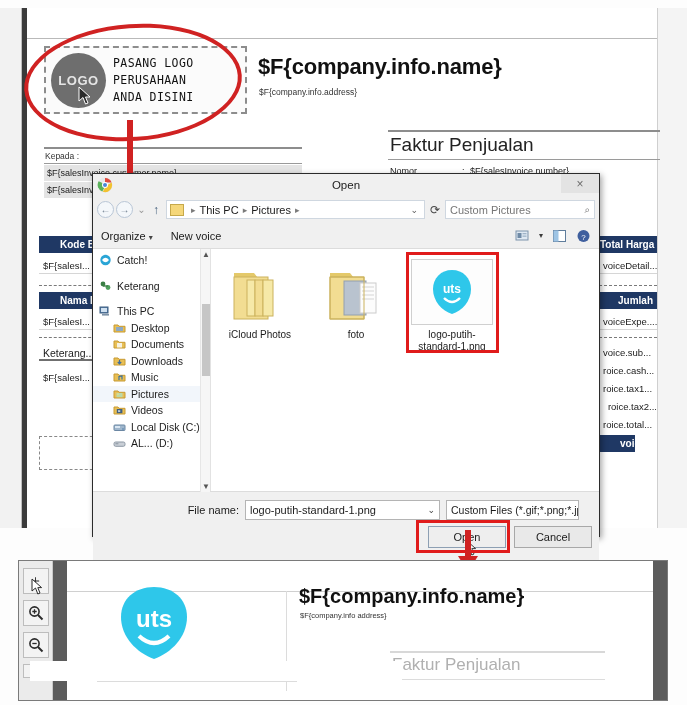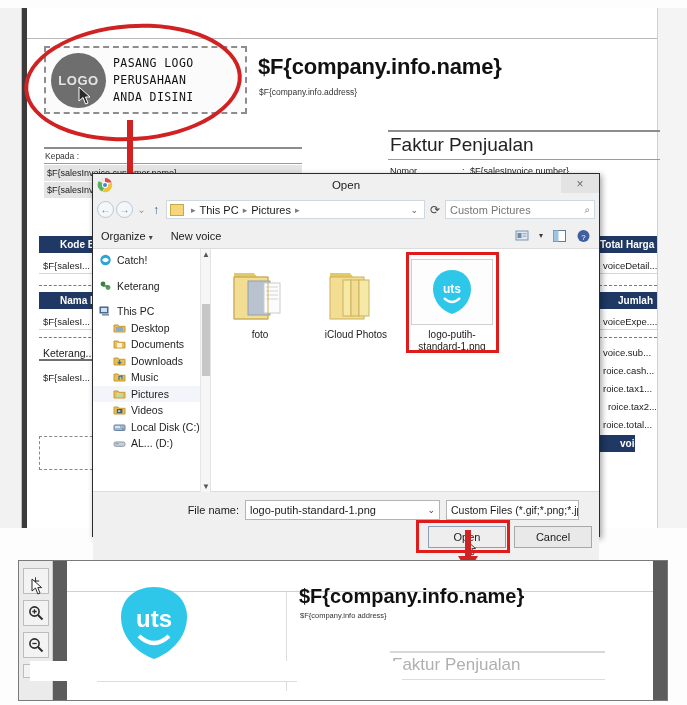--- a/index.html
+++ b/index.html
@@ -549,40 +549,40 @@
           <div class="dn">▼</div>
         </div>
       </div>
 
       <div class="file-pane">
         <div class="file-item">
           <div class="thumb">
             <svg width="64" height="58" viewBox="0 0 64 58">
               <path d="M6 6 L26 6 L30 11 L6 11 Z" fill="#e4c96a"></path>
               <rect x="6" y="10" width="34" height="42" fill="#f2dd92" stroke="#cbb25c"></rect>
+              <rect x="19" y="13" width="8" height="36" fill="#f6e9a8" stroke="#cbb25c"></rect>
+              <rect x="27" y="13" width="8" height="36" fill="#f2dd92" stroke="#cbb25c"></rect>
+              <rect x="35" y="13" width="10" height="36" fill="#f6e9a8" stroke="#cbb25c"></rect>
+            </svg>
+          </div>
+          <div class="fname">iCloud Photos</div>
+        </div>
+
+        <div class="file-item">
+          <div class="thumb">
+            <svg width="64" height="58" viewBox="0 0 64 58">
+              <path d="M6 6 L26 6 L30 11 L6 11 Z" fill="#e4c96a"></path>
+              <rect x="6" y="10" width="34" height="42" fill="#f2dd92" stroke="#cbb25c"></rect>
               <rect x="20" y="14" width="22" height="34" fill="#b9c3cf" stroke="#93a0ae"></rect>
               <rect x="36" y="16" width="16" height="30" fill="#fcfcfc" stroke="#cccccc"></rect>
               <path d="M38 20 h12 M38 24 h12 M38 28 h12 M38 32 h12" stroke="#d4d4d4" stroke-width="1"></path>
               <path d="M6 10 L40 10 L40 52 L6 52 Z" fill="none" stroke="#cbb25c"></path>
             </svg>
           </div>
           <div class="fname">foto</div>
-        </div>
-
-        <div class="file-item">
-          <div class="thumb">
-            <svg width="64" height="58" viewBox="0 0 64 58">
-              <path d="M6 6 L26 6 L30 11 L6 11 Z" fill="#e4c96a"></path>
-              <rect x="6" y="10" width="34" height="42" fill="#f2dd92" stroke="#cbb25c"></rect>
-              <rect x="19" y="13" width="8" height="36" fill="#f6e9a8" stroke="#cbb25c"></rect>
-              <rect x="27" y="13" width="8" height="36" fill="#f2dd92" stroke="#cbb25c"></rect>
-              <rect x="35" y="13" width="10" height="36" fill="#f6e9a8" stroke="#cbb25c"></rect>
-            </svg>
-          </div>
-          <div class="fname">iCloud Photos</div>
         </div>
 
 
         <div class="file-item selected">
           <div class="sel-red"></div>
           <div class="thumb">
             <svg class="uts-logo" viewBox="0 0 46 46">
               <path d="M23 1 C34 1 42 9 42 20 C42 32 33 42 23 45 C13 42 4 32 4 20 C4 9 12 1 23 1 Z" fill="#2ec7ea"></path>
               <text x="23" y="24" font-size="12" fill="#ffffff" text-anchor="middle" font-family="Liberation Sans" font-weight="bold">uts</text>
               <path d="M15 29 Q23 37 31 29" stroke="#ffffff" stroke-width="2.4" fill="none"></path>

